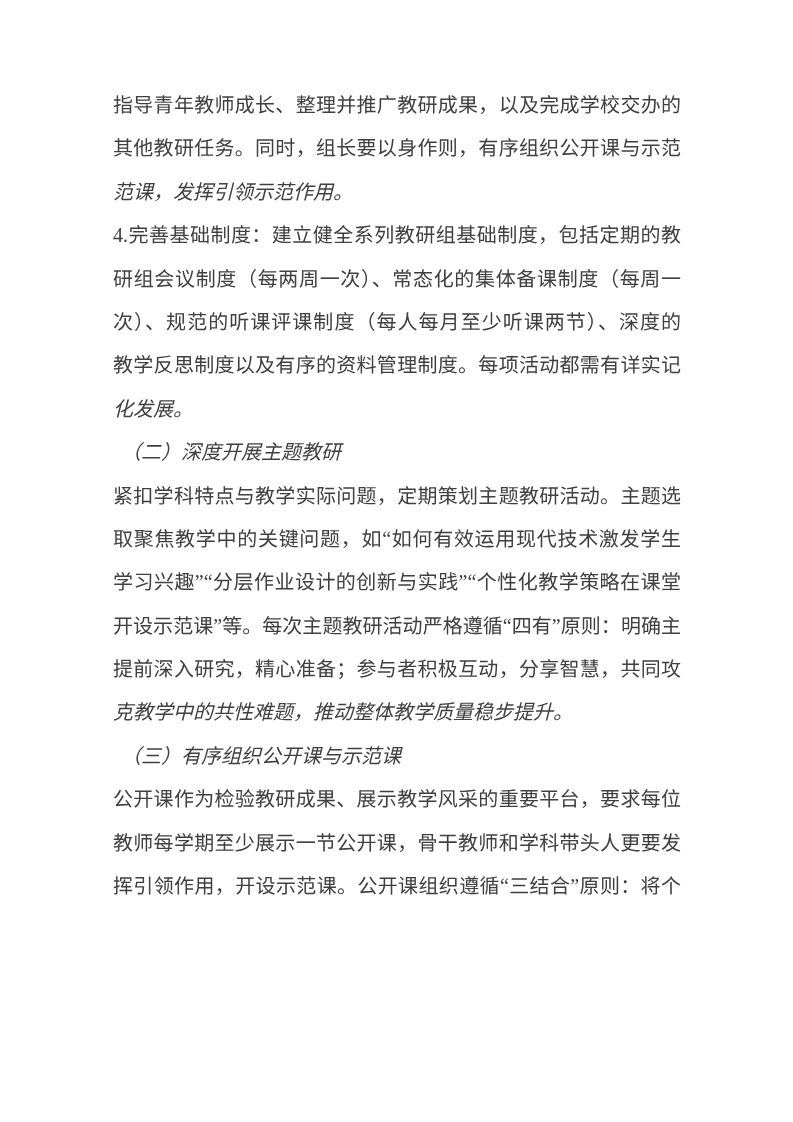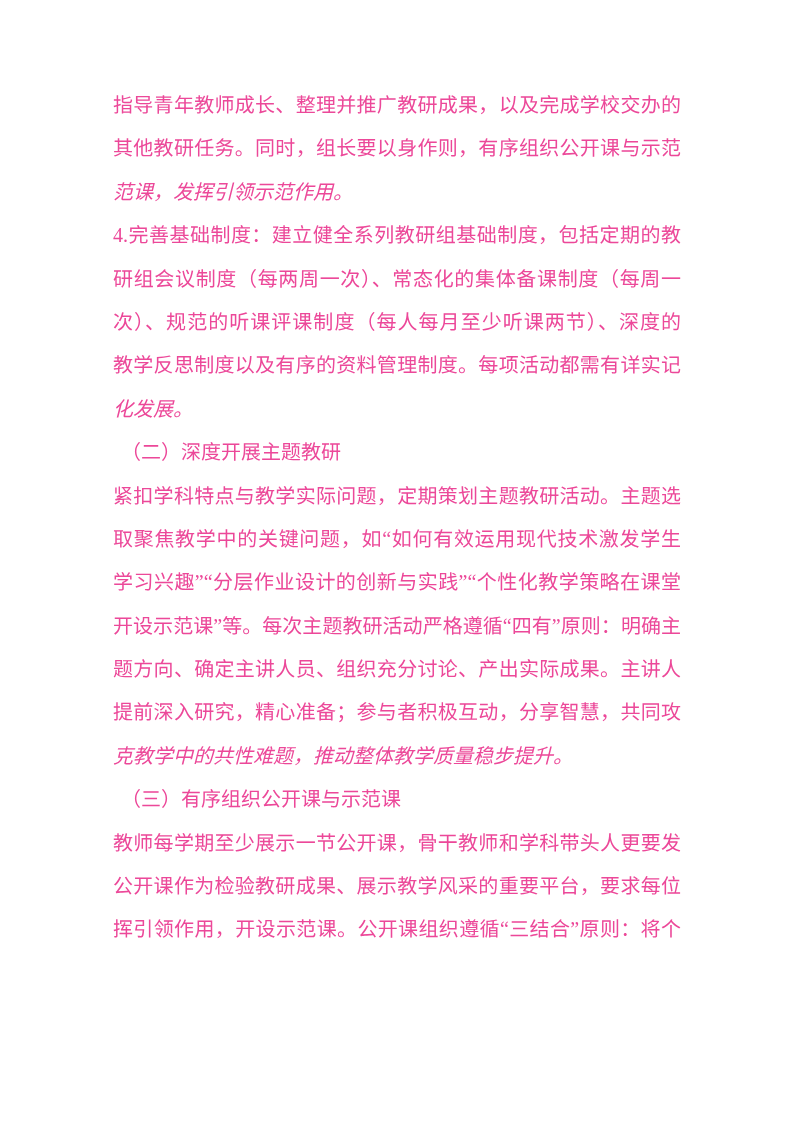--- a/index.html
+++ b/index.html
@@ -13,21 +13,21 @@
     height: 1122px;
     background: #ffffff;
     overflow: hidden;
     font-family: "Liberation Serif", "DejaVu Serif", serif;
   }
   .text-block {
     position: absolute;
     left: 113px;
     top: 84px;
     width: 568px;
-    color: #ec4899;
+    color: #404040;
     font-size: 20px;
     line-height: 43.4px;
   }
   .line {
     height: 43.4px;
     overflow: hidden;
     white-space: nowrap;
     text-align: justify;
     
   }
@@ -39,41 +39,41 @@
   }
   .line.para-end {
     text-align: left;
     text-align-last: left;
     font-style: italic;
   }
   .line.heading {
     text-align: center;
     text-align-last: left;
     text-indent: 8px;
+    font-style: italic;
   }
 </style>
 </head>
 <body>
 
 <div class="page">
   <div class="text-block">
     <div class="line fill">指导青年教师成长、整理并推广教研成果，以及完成学校交办的</div>
     <div class="line fill">其他教研任务。同时，组长要以身作则，有序组织公开课与示范课</div>
     <div class="line para-end">范课，发挥引领示范作用。</div>
     <div class="line fill">4.完善基础制度：建立健全系列教研组基础制度，包括定期的教</div>
     <div class="line fill">研组会议制度（每两周一次）、常态化的集体备课制度（每周一</div>
     <div class="line fill">次）、规范的听课评课制度（每人每月至少听课两节）、深度的</div>
     <div class="line fill">教学反思制度以及有序的资料管理制度。每项活动都需有详实记</div>
     <div class="line para-end">化发展。</div>
     <div class="line heading">（二）深度开展主题教研</div>
     <div class="line fill">紧扣学科特点与教学实际问题，定期策划主题教研活动。主题选</div>
     <div class="line fill">取聚焦教学中的关键问题，如“如何有效运用现代技术激发学生</div>
     <div class="line fill">学习兴趣”“分层作业设计的创新与实践”“个性化教学策略在课堂</div>
     <div class="line fill">开设示范课”等。每次主题教研活动严格遵循“四有”原则：明确主</div>
-    <div class="line fill">题方向、确定主讲人员、组织充分讨论、产出实际成果。主讲人</div>
     <div class="line fill">提前深入研究，精心准备；参与者积极互动，分享智慧，共同攻</div>
     <div class="line para-end">克教学中的共性难题，推动整体教学质量稳步提升。</div>
     <div class="line heading">（三）有序组织公开课与示范课</div>
+    <div class="line fill">公开课作为检验教研成果、展示教学风采的重要平台，要求每位</div>
     <div class="line fill">教师每学期至少展示一节公开课，骨干教师和学科带头人更要发</div>
-    <div class="line fill">公开课作为检验教研成果、展示教学风采的重要平台，要求每位</div>
     <div class="line fill">挥引领作用，开设示范课。公开课组织遵循“三结合”原则：将个</div>
   </div>
 </div>
 
 </body></html>

